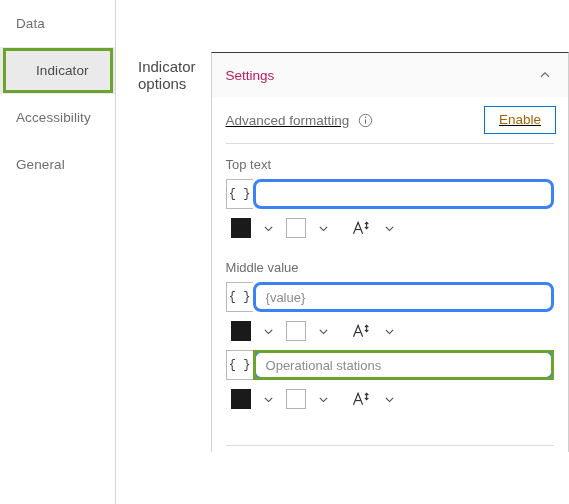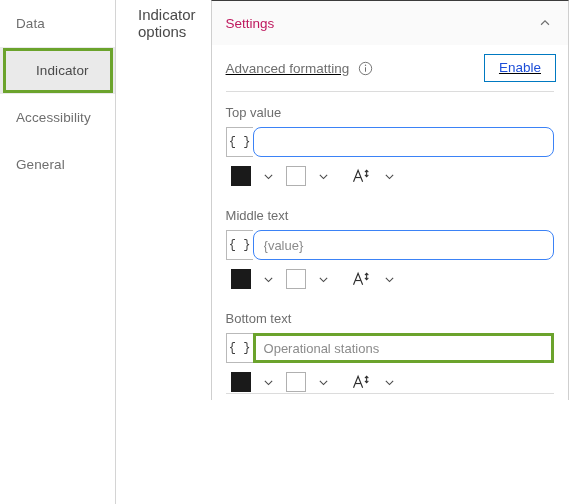--- a/index.html
+++ b/index.html
@@ -12,20 +12,21 @@
     background: #ffffff;
     font-family: "Liberation Sans", sans-serif;
     overflow: hidden;
   }
   .app {
     position: relative;
     width: 569px;
     height: 504px;
     display: flex;
     background: #ffffff;
+    align-items: center;
   }
 
   
   .sidebar {
     width: 116px;
     height: 504px;
     background: #ffffff;
     border-right: 1px solid #d4d4d4;
     box-sizing: border-box;
     flex: 0 0 116px;
@@ -125,21 +126,21 @@
   .info-icon {
     width: 15px;
     height: 15px;
     margin-left: 9px;
     display: block;
   }
   .spacer { flex: 1 1 auto; }
   .enable-btn {
     border: 1px solid #0079c1;
     background: #ffffff;
-    color: #1d4ed8;
+    color: #a16207;
     font-family: "Liberation Sans", sans-serif;
     font-size: 13.5px;
     padding: 6px 14px;
     line-height: 1;
     cursor: pointer;
     border-radius: 0;
   }
 
   .divider {
     height: 1px;
@@ -171,21 +172,21 @@
     display: flex;
     align-items: center;
     justify-content: center;
     font-size: 12px;
     color: #3b3b3b;
     font-family: "Liberation Mono", monospace;
     cursor: pointer;
   }
   .text-input {
     flex: 1 1 auto;
-    border: 1px solid #3b82f6;
+    border: 3px solid #3b82f6;
     box-sizing: border-box;
     background: #ffffff;
     font-family: "Liberation Sans", sans-serif;
     font-size: 13px;
     color: #8b8b8b;
     padding: 0 10px;
     outline: none;
     border-radius: 8px;
   }
   .text-input::placeholder { color: #8b8b8b; }
@@ -288,21 +289,21 @@
             <line x1="8" y1="6.7" x2="8" y2="11.4" stroke-width="1.1"></line>
           </svg>
         </span>
         <span class="spacer"></span>
         <button class="enable-btn">Enable</button>
       </div>
 
       <div class="divider"></div>
 
       <div class="field-group">
-        <div class="field-label">Top value</div>
+        <div class="field-label">Top text</div>
         <div class="input-row">
           <div class="expr-btn">{ }</div>
           <input class="text-input" type="text" value="" style="">
         </div>
         <div class="format-row">
           <span class="swatch dark"></span>
           <span>
             <svg class="chev-down" viewBox="0 0 16 16" fill="none" stroke="currentColor" stroke-width="1.4">
               <polyline points="3.5,6 8,10.5 12.5,6"></polyline>
             </svg>
@@ -324,21 +325,21 @@
           </span>
           <span>
             <svg class="chev-down gap-left" viewBox="0 0 16 16" fill="none" stroke="currentColor" stroke-width="1.4">
               <polyline points="3.5,6 8,10.5 12.5,6"></polyline>
             </svg>
           </span>
         </div>
       </div>
 
       <div class="field-group">
-        <div class="field-label">Middle text</div>
+        <div class="field-label">Middle value</div>
         <div class="input-row">
           <div class="expr-btn">{ }</div>
           <input class="text-input" type="text" value="{value}" style="">
         </div>
         <div class="format-row">
           <span class="swatch dark"></span>
           <span>
             <svg class="chev-down" viewBox="0 0 16 16" fill="none" stroke="currentColor" stroke-width="1.4">
               <polyline points="3.5,6 8,10.5 12.5,6"></polyline>
             </svg>
@@ -360,21 +361,20 @@
           </span>
           <span>
             <svg class="chev-down gap-left" viewBox="0 0 16 16" fill="none" stroke="currentColor" stroke-width="1.4">
               <polyline points="3.5,6 8,10.5 12.5,6"></polyline>
             </svg>
           </span>
         </div>
       </div>
 
       <div class="field-group">
-        <div class="field-label">Bottom text</div>
         <div class="input-row">
           <div class="expr-btn">{ }</div>
           <input class="text-input" type="text" value="Operational stations" style="">
           <div class="input-highlight"></div>
         </div>
         <div class="format-row">
           <span class="swatch dark"></span>
           <span>
             <svg class="chev-down" viewBox="0 0 16 16" fill="none" stroke="currentColor" stroke-width="1.4">
               <polyline points="3.5,6 8,10.5 12.5,6"></polyline>

